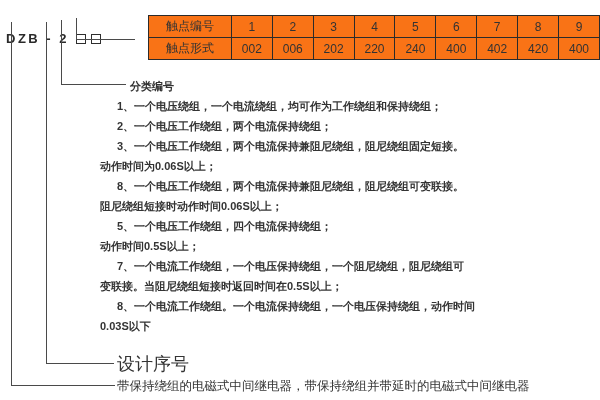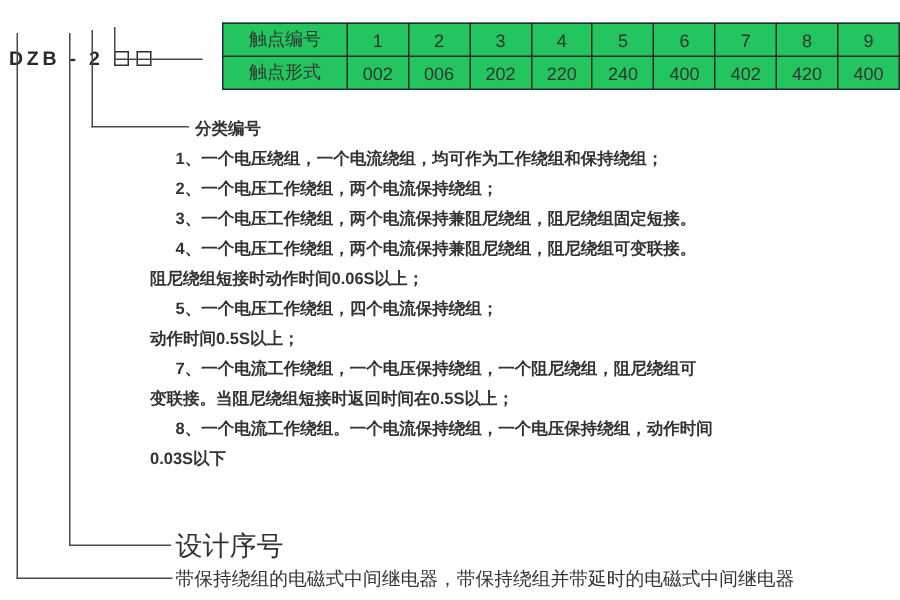--- a/index.html
+++ b/index.html
@@ -36,21 +36,21 @@
   }
   .elbow-a { left: 11px; top: 22px; width: 103px; height: 363px; }
   .elbow-b { left: 46px; top: 22px; width: 67px;  height: 341px; }
   .elbow-c { left: 61px; top: 20px; width: 64px;  height: 64px; }
   .elbow-d { left: 76px; top: 18px; width: 58px;  height: 21px; }
 
   
   table.contact {
     position: absolute; left: 148px; top: 15px;
     border-collapse: collapse;
-    background: #22c55e;
+    background: #f97316;
   }
   table.contact td {
     border: 1.2px solid #2b2b2b;
     text-align: center; vertical-align: middle;
     font-size: 12px; color: #333;
     height: 21px; padding: 0 2px;
     white-space: nowrap;
   }
   table.contact td.hd { width: 80px; }
   table.contact td.c  { width: 37px; }
@@ -116,21 +116,22 @@
     <td class="c">400</td>
   </tr>
 </tbody>
   </table>
 
 <div class="cls">
   <div class="lbl">分类编号</div>
   <div class="num">1、一个电压绕组，一个电流绕组，均可作为工作绕组和保持绕组；</div>
   <div class="num">2、一个电压工作绕组，两个电流保持绕组；</div>
   <div class="num">3、一个电压工作绕组，两个电流保持兼阻尼绕组，阻尼绕组固定短接。</div>
-  <div class="num">4、一个电压工作绕组，两个电流保持兼阻尼绕组，阻尼绕组可变联接。</div>
+  <div class="cont">动作时间为0.06S以上；</div>
+  <div class="num">8、一个电压工作绕组，两个电流保持兼阻尼绕组，阻尼绕组可变联接。</div>
   <div class="cont">阻尼绕组短接时动作时间0.06S以上；</div>
   <div class="num">5、一个电压工作绕组，四个电流保持绕组；</div>
   <div class="cont">动作时间0.5S以上；</div>
   <div class="num">7、一个电流工作绕组，一个电压保持绕组，一个阻尼绕组，阻尼绕组可</div>
   <div class="cont">变联接。当阻尼绕组短接时返回时间在0.5S以上；</div>
   <div class="num">8、一个电流工作绕组。一个电流保持绕组，一个电压保持绕组，动作时间</div>
   <div class="cont">0.03S以下</div>
 </div>
 
 <div class="design-serial">设计序号</div>

